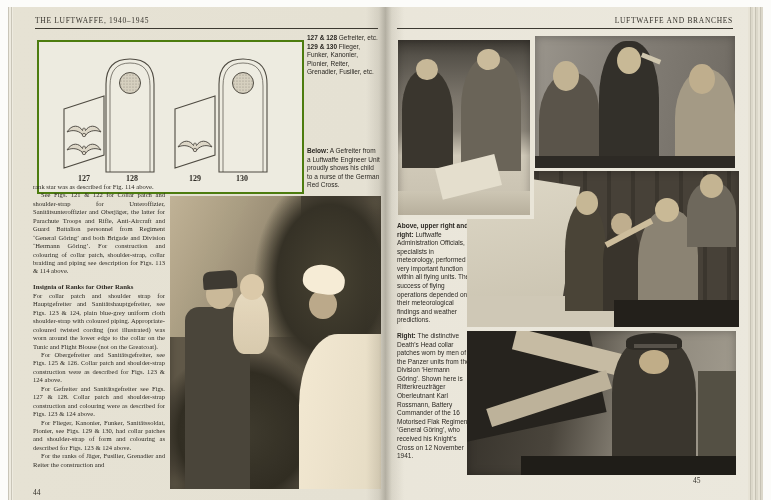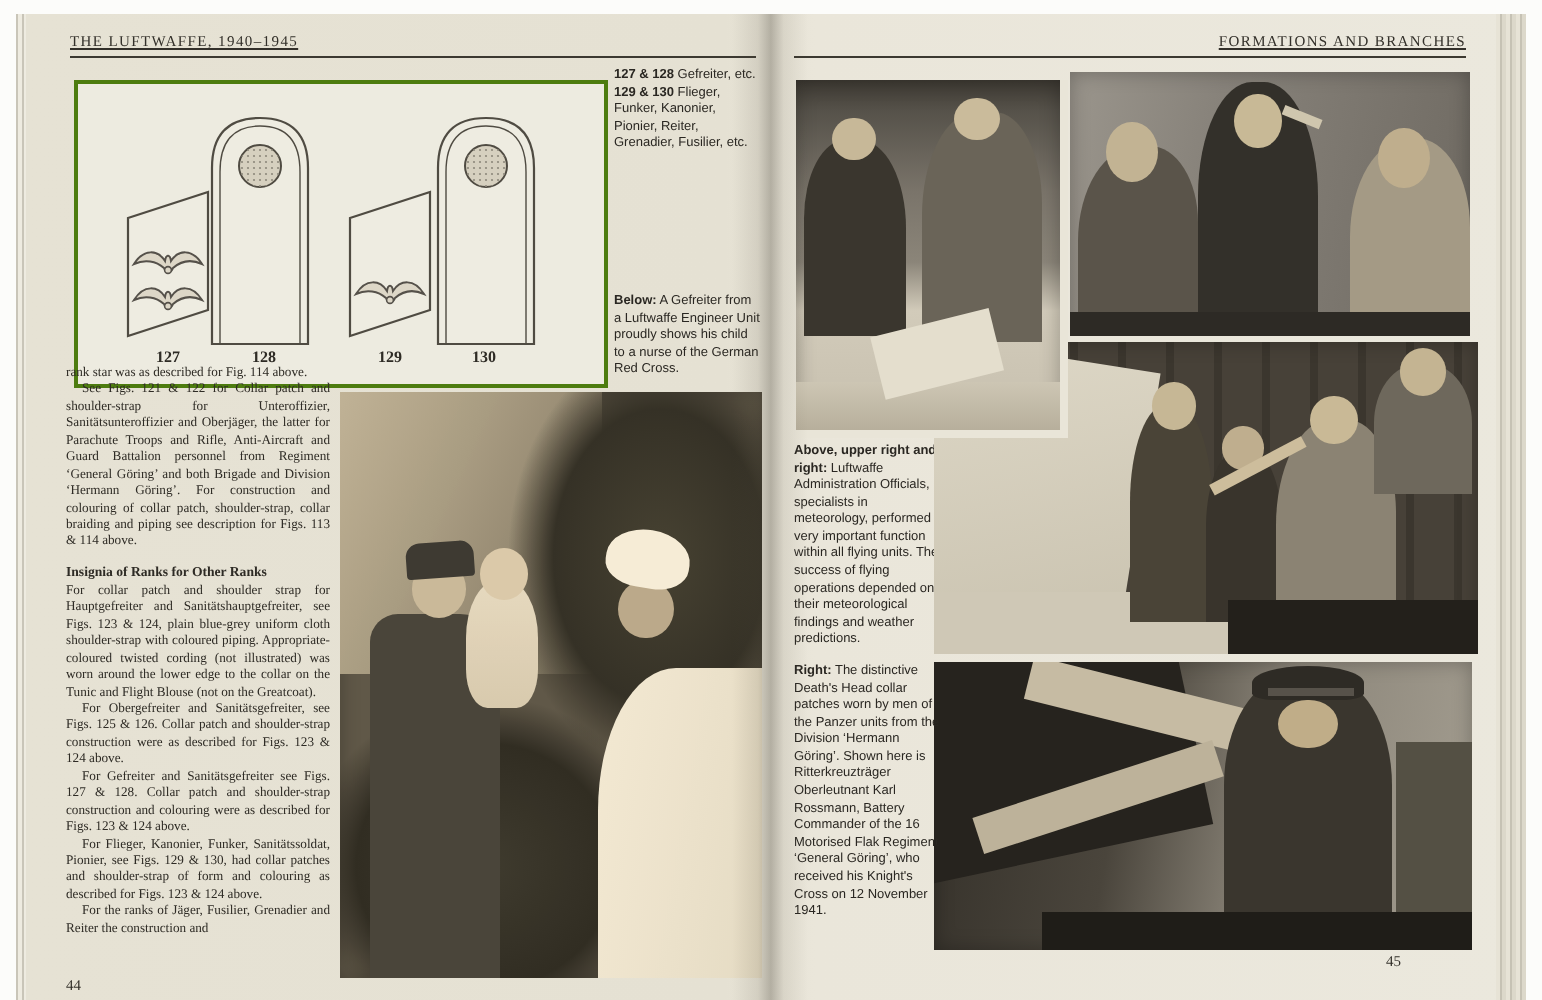--- a/index.html
+++ b/index.html
@@ -11,21 +11,21 @@
   .spread{left:8px;top:7px;width:754px;height:493px;
           background:linear-gradient(90deg,#e6e2d4 0%,#e5e1d3 47%,#eae6da 53%,#ebe8dd 100%);}
   .edge-left{left:8px;top:7px;width:5px;height:493px;
           background:repeating-linear-gradient(90deg,#c9c5b8 0 1px,#eeebe0 1px 3px);}
   .edge-right{left:748px;top:7px;width:15px;height:493px;
           background:repeating-linear-gradient(90deg,#e7e3d6 0 2px,#c6c2b4 2px 3px,#dcd8ca 3px 5px);}
   .gutter{left:366px;top:7px;width:38px;height:493px;z-index:40;pointer-events:none;
           background:linear-gradient(90deg,rgba(80,74,58,0) 0%,rgba(80,74,58,.13) 34%,rgba(58,53,41,.30) 51%,rgba(80,74,58,.10) 68%,rgba(80,74,58,0) 100%);}
 
   
-  .runhead{font-size:7.5px;letter-spacing:.7px;color:#33302a;white-space:nowrap;text-decoration:underline;}
+  .runhead{font-size:7.5px;letter-spacing:.7px;color:#33302a;white-space:nowrap;}
   .rh-left{left:35px;top:16px;}
   .rh-right{left:397px;top:16px;width:336px;text-align:right;}
   .rule{height:1px;background:#3c3931;}
   .rule-left{left:35px;top:28px;width:343px;}
   .rule-right{left:397px;top:28px;width:336px;}
 
   
   .figbox{left:37px;top:40px;width:263px;height:150px;border:2px solid #4d7c0f;background:#edebe0;}
   .figbox svg{display:block;}
 
@@ -193,21 +193,21 @@
     <div class="s pl-scap"></div>
     <div class="s pl-child"></div>
     <div class="s pl-chead"></div>
     <div class="s pl-napron"></div>
     <div class="s pl-nhead"></div>
     <div class="s pl-ncap"></div>
   </div>
 
   <div class="abs pagenum pn-left">44</div>
 
-  <div class="abs runhead rh-right">FORMATIONS AND BRANCHES</div>
+  <div class="abs runhead rh-right">LUFTWAFFE AND BRANCHES</div>
   <div class="abs rule rule-right"></div>
 
   <div class="abs photo photoTL" title="Two Luftwaffe officers studying papers spread on a map table">
     <div class="s tl-fig1"></div>
     <div class="s tl-head1"></div>
     <div class="s tl-fig2"></div>
     <div class="s tl-head2"></div>
     <div class="s tl-table"></div>
     <div class="s tl-paper"></div>
   </div>

